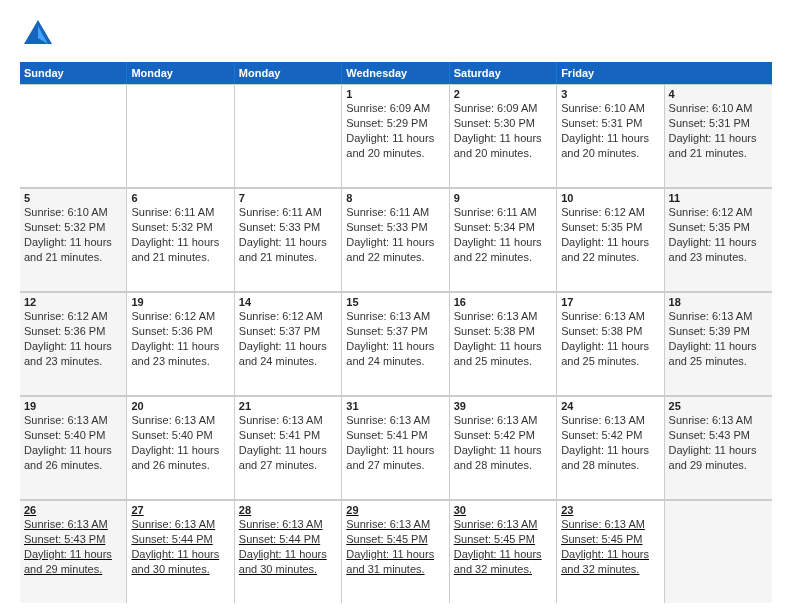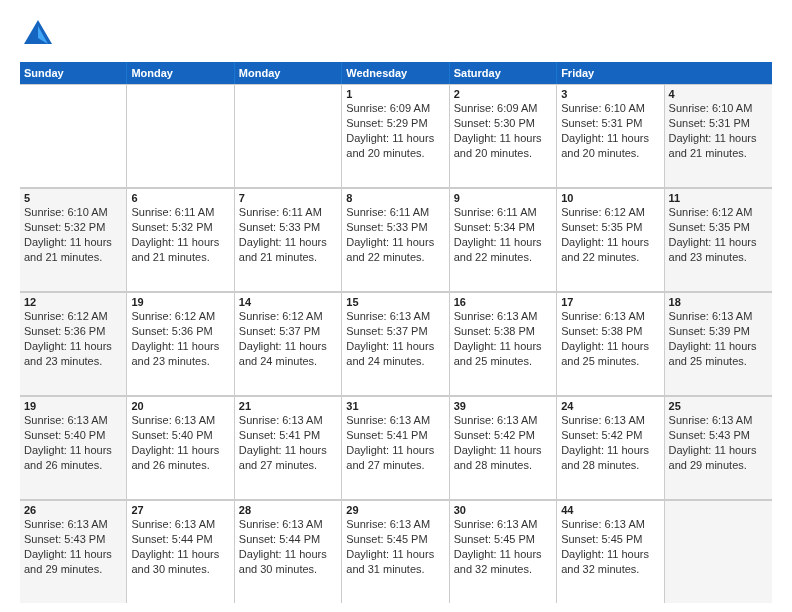--- a/index.html
+++ b/index.html
@@ -83,21 +83,21 @@
       flex: 1;
       display: flex;
       flex-direction: column;
     }
     .cal-row {
       display: grid;
       grid-template-columns: repeat(7, 1fr);
       flex: 1;
       border-bottom: 1px solid #ccc;
     }
-    .cal-row:last-child { border-bottom: none; }
+    .cal-row:last-child { border-bottom: none; text-decoration: underline; }
     .cal-cell {
       border-right: 1px solid #ccc;
       border-top: 1px solid #ccc;
       padding: 3px 4px;
       font-size: 9px;
       color: #333;
       min-height: 0;
       overflow: hidden;
     }
     .cal-cell:last-child { border-right: none; }
@@ -362,21 +362,21 @@
 and 31 minutes.</div>
           </div>
           <div class="cal-cell">
             <div class="day-num">30</div>
             <div class="cell-info" style="white-space: pre-line;">Sunrise: 6:13 AM
 Sunset: 5:45 PM
 Daylight: 11 hours
 and 32 minutes.</div>
           </div>
           <div class="cal-cell">
-            <div class="day-num">44</div>
+            <div class="day-num">23</div>
             <div class="cell-info" style="white-space: pre-line;">Sunrise: 6:13 AM
 Sunset: 5:45 PM
 Daylight: 11 hours
 and 32 minutes.</div>
           </div>
           <div class="cal-cell shaded empty"></div>
         </div>
       </div>
   </div>
 </div>

